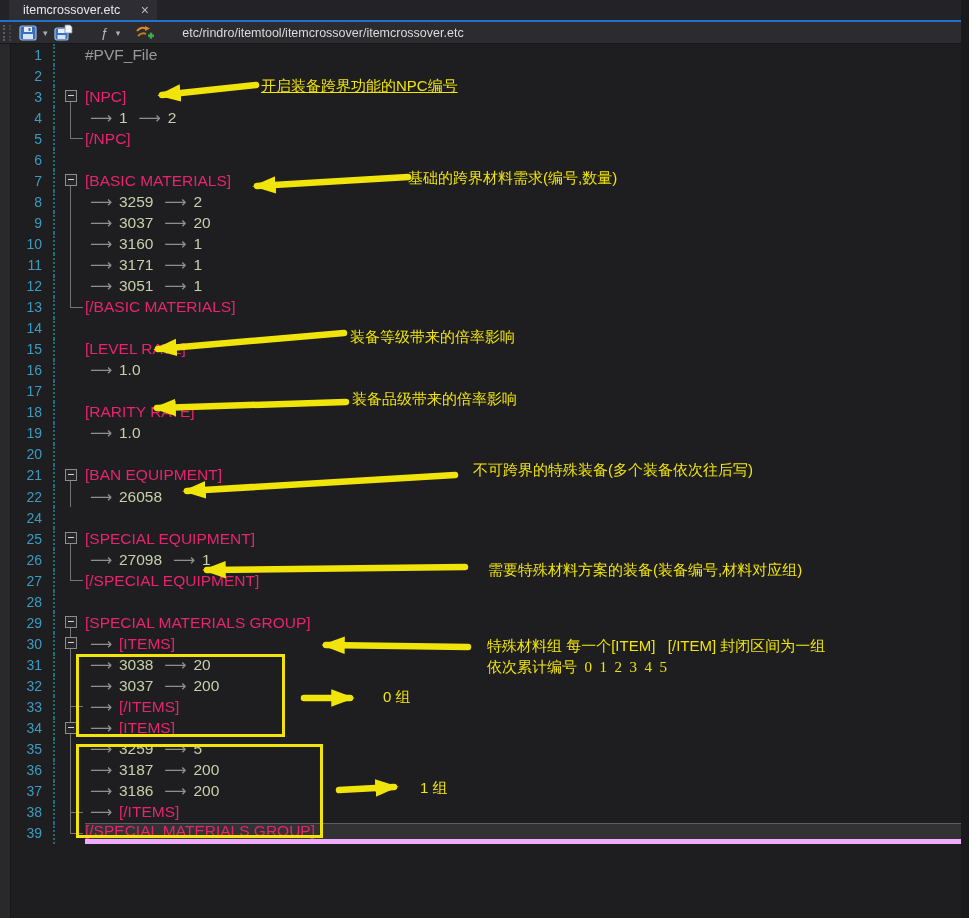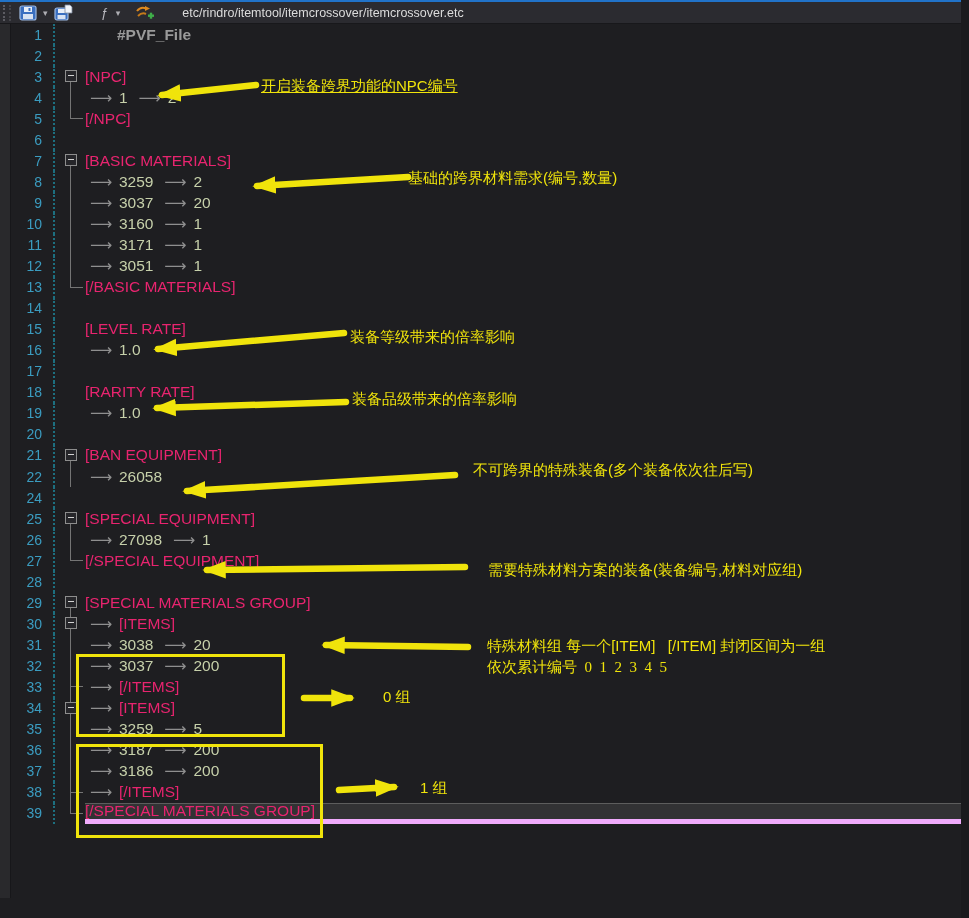--- a/index.html
+++ b/index.html
@@ -34,38 +34,44 @@
   .fold::before{position:absolute;left:15px;width:1px;background:#747474;}
   .fold-line::before,.fold-tick::before,.fold-boxmid::before{content:"";top:0;bottom:0;}
   .fold-boxstart::before{content:"";top:15px;bottom:0;}
   .fold-end::before{content:"";top:0;height:11px;}
   .fold-end::after,.fold-tick::after{content:"";position:absolute;left:15px;top:10px;width:13px;height:1px;background:#747474;}
   .fbox{position:absolute;left:10px;top:4px;width:12px;height:12px;box-sizing:border-box;
         border:1px solid #8d8d8d;background:#26262a;z-index:2;}
   .fbox::after{content:"";position:absolute;left:2px;right:2px;top:4px;height:1px;background:#d2d2d2;}
   .content{flex:1;align-self:stretch;display:flex;align-items:center;white-space:pre;font-size:15.5px;}
   .content.hl{background:#323234;border-top:1px solid #5d5d5d;border-bottom:5px solid #f0abfc;box-sizing:border-box;}
-  .tk-comment{font-weight:700;color:var(--comment,#9a9a9a);margin-left:32px;}
+  .tk-comment{font-weight:400;color:var(--comment,#9a9a9a);}
   .tk-tag{color:var(--tag,#e8246f);}
   .tk-val{color:var(--value,#c6d0aa);margin-right:6px;}
   .tk-tab{display:inline-block;min-width:24px;margin:0 6px 0 4px;color:var(--tab-arrow,#8f8f8f);text-align:center;}
   
   #anno-svg{position:absolute;left:0;top:0;pointer-events:none;z-index:8;}
   .anno-arrow{stroke:var(--annotation,#f0e40b);stroke-width:6.5;stroke-linecap:round;}
   #anno-layer{position:absolute;left:0;top:0;width:969px;height:918px;pointer-events:none;z-index:9;}
   .anno-label{position:absolute;color:var(--annotation,#f0e40b);font-size:15px;white-space:pre;}
   .anno-box{position:absolute;border:3px solid var(--annotation,#f0e40b);box-sizing:border-box;}
   
   .icon-svg{display:block;}
 </style>
 </head>
 <body>
 
 <div class="app">
 
+  <div class="tabbar">
+    <div class="tab">
+      <span class="tab-title">itemcrossover.etc</span>
+      <span class="tab-close">×</span>
+    </div>
+  </div>
   <div class="accent-line"></div>
 
   <div class="toolbar">
     <div class="gripper"></div>
 
     <button class="tbtn" title="">
       <svg class="icon-svg" width="18" height="16" viewBox="0 0 18 16">
         <rect x="1" y="1" width="16" height="14" rx="2" fill="#3a6fc0" stroke="#9db9e2" stroke-width="1.2"></rect>
         <rect x="5" y="2" width="8" height="5" fill="#e8eef7"></rect>
         <rect x="9.5" y="3" width="2" height="3" fill="#3a6fc0"></rect>

